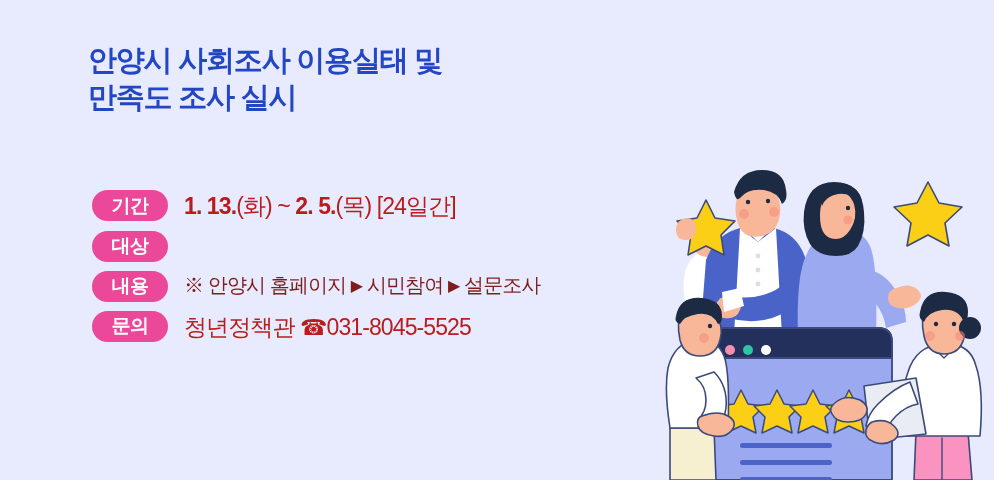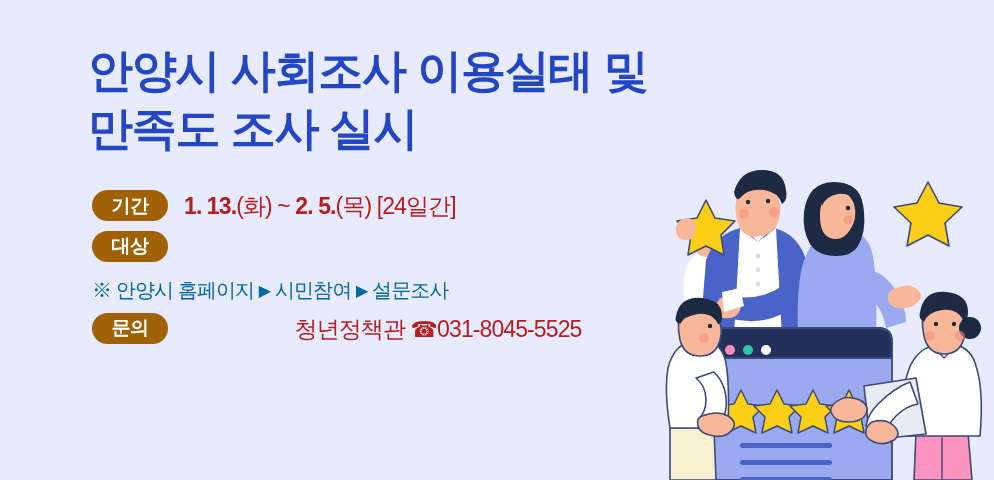--- a/index.html
+++ b/index.html
@@ -21,21 +21,21 @@
   }
 
   
   #title-block {
     position: absolute;
     left: 88px;
     top: 42px;
     width: 640px;
   }
   .title-line {
-    font-size: 45px;
+    font-size: 29px;
     font-weight: bold;
     color: #2346c4;
     line-height: 1.28;
     letter-spacing: -1.2px;
     white-space: nowrap;
   }
 
   
   #info-block {
     position: absolute;
@@ -46,21 +46,21 @@
   .info-row {
     display: flex;
     align-items: flex-start;
     margin-bottom: 9px;
   }
   .badge {
     flex: 0 0 auto;
     width: 76px;
     height: 31px;
     border-radius: 16px;
-    background: #a16207;
+    background: #ec4899;
     color: #ffffff;
     font-size: 19px;
     font-weight: bold;
     letter-spacing: -0.5px;
     display: flex;
     align-items: center;
     justify-content: center;
     margin-right: 16px;
     box-sizing: border-box;
   }
@@ -71,25 +71,24 @@
   .row-main {
     font-size: 23px;
     color: #b91c1c;
     line-height: 1.34;
     letter-spacing: -0.9px;
     white-space: nowrap;
   }
   .row-main .b { font-weight: bold; }
   .row-sub {
     font-size: 20px;
-    color: #0369a1;
+    color: #7f1d1d;
     line-height: 1.35;
     letter-spacing: -0.9px;
     white-space: nowrap;
-    margin-top: 5px;
   }
   .tel-glyph {
     font-family: "DejaVu Sans", sans-serif;
     font-size: 22px;
   }
   .arrow-glyph {
     font-family: "DejaVu Sans", sans-serif;
     font-size: 16px;
     vertical-align: 1px;
   }
@@ -121,26 +120,27 @@
       <div class="row-text">
         <div class="row-main"><span class="b">1. 13.</span><span>(화)</span> <span>~</span> <span class="b">2. 5.</span><span>(목)</span> <span>[24일간]</span></div>
       </div>
     </div>
 
     <div class="info-row">
       <div class="badge">대상</div>
     </div>
 
     <div class="info-row">
+      <div class="badge">내용</div>
       <div class="row-text">
         <div class="row-sub"><span>※</span> <span>안양시 홈페이지</span> <span class="arrow-glyph">▶</span> <span>시민참여</span> <span class="arrow-glyph">▶</span> <span>설문조사</span></div>
       </div>
     </div>
 
-    <div class="info-row" style="margin-top:6px;text-align:center;">
+    <div class="info-row" style="margin-top:6px;">
       <div class="badge">문의</div>
       <div class="row-text">
         <div class="row-main"><span>청년정책관</span> <span class="tel-glyph">☎</span><span>031-8045-5525</span></div>
       </div>
     </div>
 
   </div>
 
   <div id="illustration">
     <svg width="330" height="320" viewBox="0 0 330 320" xmlns="http://www.w3.org/2000/svg">

